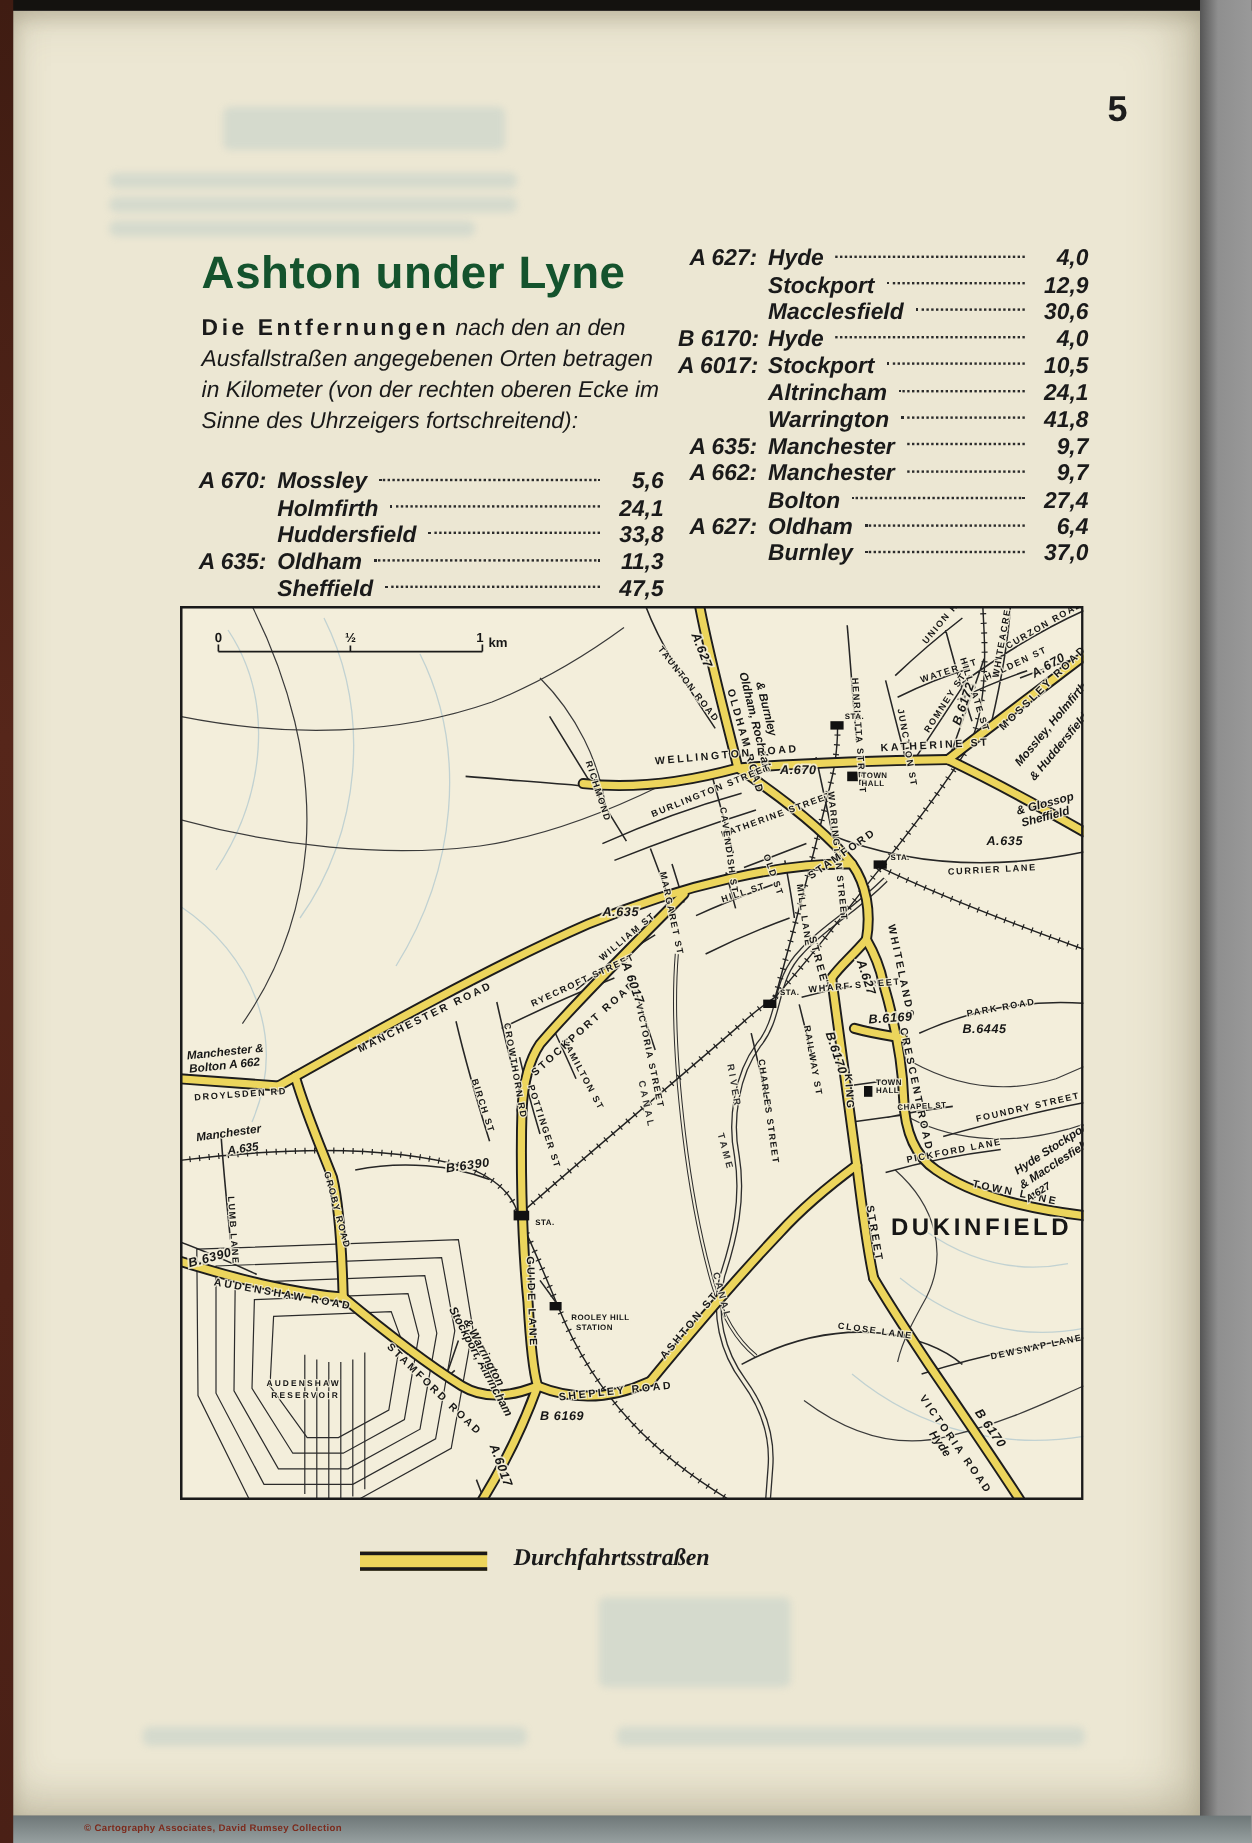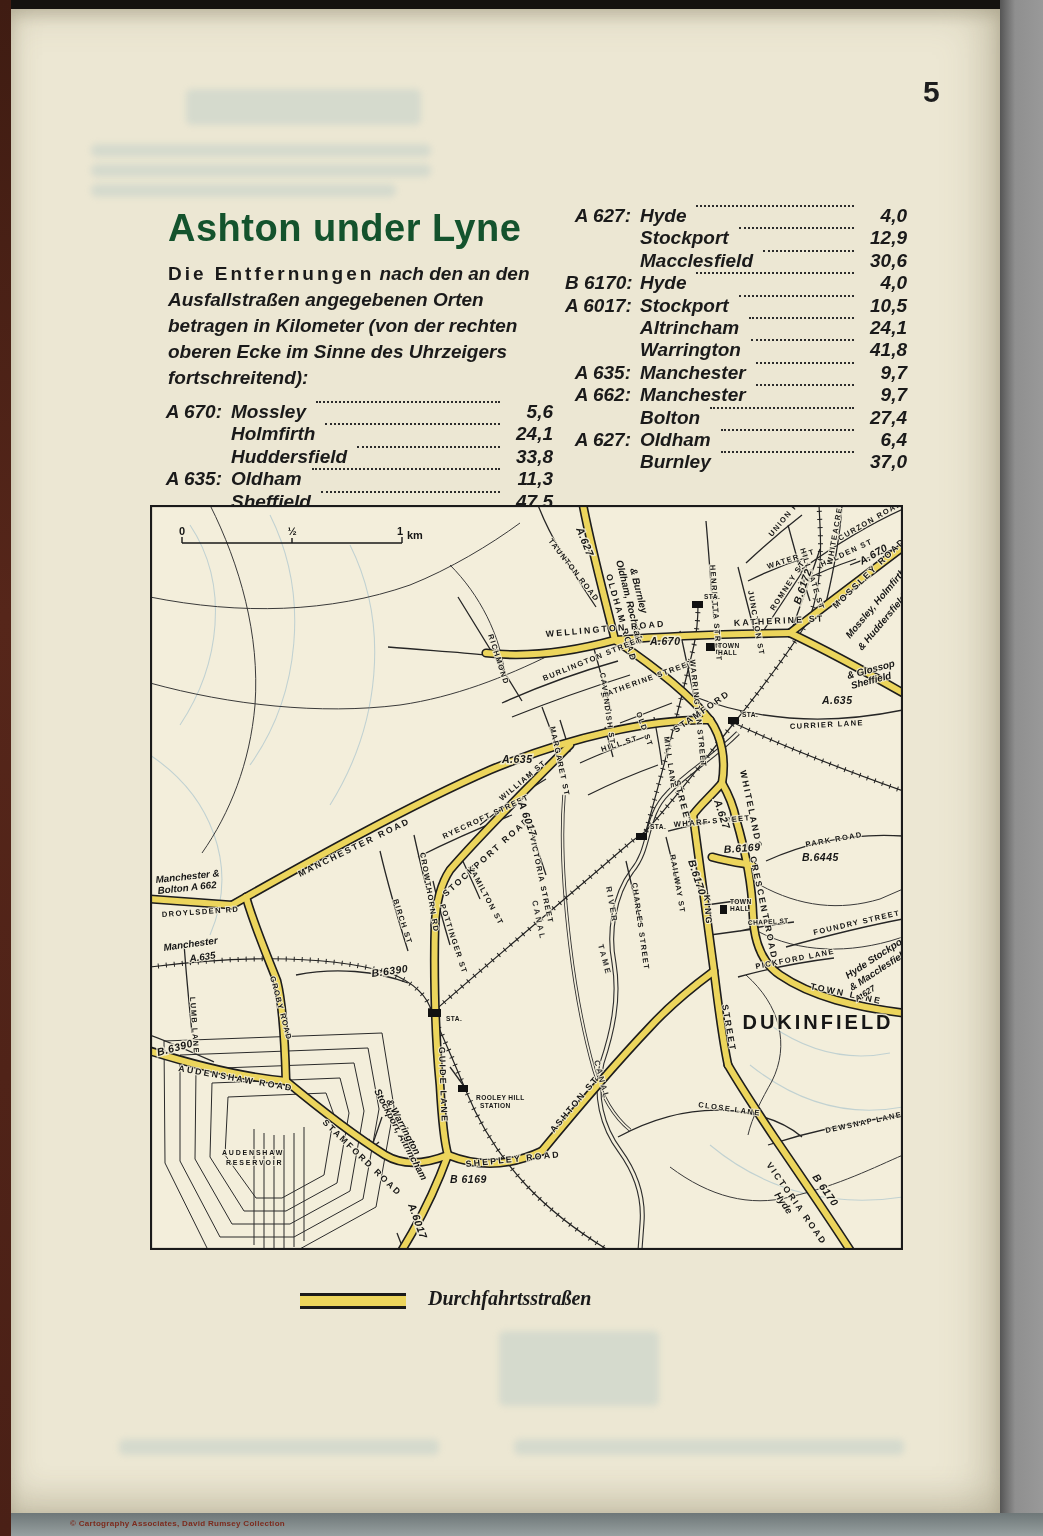--- a/index.html
+++ b/index.html
@@ -9,25 +9,25 @@
   .edge-right{position:absolute;left:1000px;top:0;width:43px;height:100%;background:linear-gradient(90deg,#555,#8f8f8f 35%,#999);z-index:5;}
   .edge-bottom{position:absolute;left:0;top:1513px;width:100%;height:23px;background:linear-gradient(180deg,#6e7778,#97a0a0);z-index:5;}
   .copyright{position:absolute;left:70px;top:6px;font-size:8px;font-weight:700;color:#7c2b1d;letter-spacing:.3px;}
   .page{position:absolute;left:11px;top:9px;width:989px;height:1504px;background:#ece7d3;
         box-shadow:inset -18px 0 42px rgba(124,114,84,.26), inset 0 -16px 32px rgba(124,114,84,.2), inset 0 6px 14px rgba(60,50,30,.18);}
   .ghost{position:absolute;background:rgba(127,172,186,.20);filter:blur(3px);border-radius:6px;}
   .pagenum{position:absolute;left:912px;top:66px;font-size:30px;font-weight:700;color:#1d1d1d;}
   .title{position:absolute;left:157px;top:198px;font-size:38px;font-weight:700;color:#14532d;letter-spacing:.5px;}
   .intro{position:absolute;left:157px;top:252px;width:382px;font-size:19px;line-height:1.37;color:#1a1a1a;}
   .intro .b{font-weight:700;letter-spacing:3px;font-style:normal;text-align:right;}
-  .intro .i{font-style:italic;font-weight:700;}
+  .intro .i{font-style:italic;font-weight:400;}
   .dlist{position:absolute;color:#1a1a1a;font-size:19px;font-style:italic;font-weight:700;}
-  .dlist.left{left:139px;top:392px;width:403px;}
+  .dlist.left{left:139px;top:382px;width:403px;}
   .dlist.right{left:554px;top:196px;width:342px;}
-  .drow{display:flex;align-items:flex-start;height:22.4px;}
+  .drow{display:flex;align-items:center;height:22.4px;}
   .drow .rt{width:72px;text-align:right;white-space:pre;}
   .dlist.right .drow .rt{width:66px;}
   .drow .pl{margin-left:9px;white-space:nowrap;}
   .drow .leader{flex:1;margin:0 7px 5px 10px;border-bottom:2.6px dotted #2b2b2b;min-width:10px;}
   .drow .km{width:46px;text-align:right;}
   .mapwrap{position:absolute;left:139px;top:496px;width:753px;height:745px;background:#f3eedb;}
   svg{display:block;}
   svg text{font-family:"Liberation Sans",sans-serif;}
   .ml{fill:#161616;paint-order:stroke;stroke:rgba(243,238,219,.85);stroke-width:2px;}
   .ml-st{font-weight:700;font-size:7.6px;letter-spacing:1.4px;}

